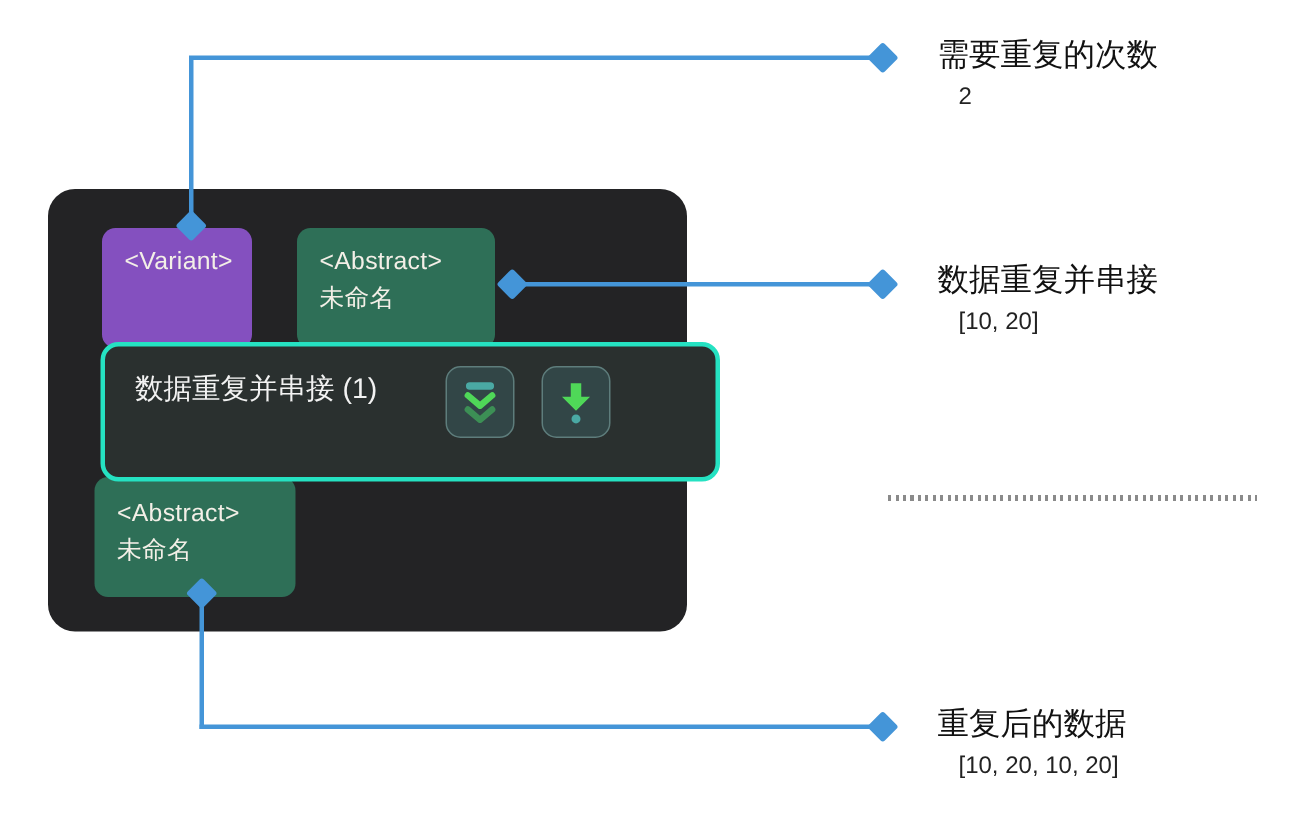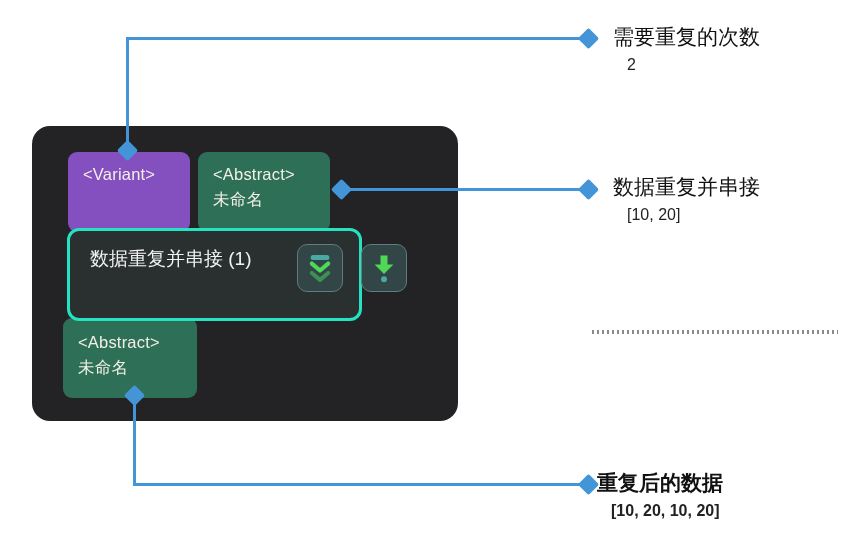--- a/index.html
+++ b/index.html
@@ -13,26 +13,26 @@
     position:absolute; left:32px; top:126px; width:426px; height:295px;
     background:var(--container_bg,#232325); border-radius:18px; z-index:0;
   }
   
   .badge {
     position:absolute; border-radius:9px; box-sizing:border-box;
     color:var(--badge_text,#f3efe7); font-size:16.5px; line-height:25px;
     padding:10px 0 0 15px; z-index:1; letter-spacing:0.2px;
   }
   .badge span { display:block; white-space:nowrap; }
-  .badge-purple { left:68px; top:152px; width:122px; height:80px; background:var(--variant_purple,#8450bf); }
+  .badge-purple { left:68px; top:152px; width:100px; height:80px; background:var(--variant_purple,#8450bf); }
   .badge-green-top { left:198px; top:152px; width:132px; height:80px; background:var(--abstract_green,#2e6f57); }
   .badge-green-bottom { left:63px; top:318px; width:134px; height:80px; background:var(--abstract_green,#2e6f57); padding-top:12px; }
   
   .node-body {
-    position:absolute; left:67px; top:228px; width:295px; height:93px;
+    position:absolute; left:67px; top:228px; width:413px; height:93px;
     box-sizing:border-box; background:var(--node_bg,#2a302f);
     border:3px solid var(--node_border,#25e2c2); border-radius:12px; z-index:3;
   }
   .node-title {
     position:absolute; left:20px; top:15px; font-size:19px;
     color:var(--node_title_text,#f2f2f2); white-space:nowrap;
   }
   .icon-btn {
     position:absolute; width:46px; height:48px; box-sizing:border-box;
     background:var(--icon_button_bg,#324647);
@@ -47,26 +47,26 @@
   .diamond {
     position:absolute; width:15px; height:15px; border-radius:2px;
     background:var(--connector_blue,#4495d8); transform:rotate(45deg); z-index:7;
   }
   
   .dotted {
     position:absolute; left:592px; top:330px; width:246px; height:4px; z-index:2;
     background-image:repeating-linear-gradient(90deg, var(--dotted_line,#8a8a8a) 0 2px, transparent 2px 5px);
   }
   
-  .ann { position:absolute; z-index:8; }
+  .ann { position:absolute; z-index:8;margin-left:12px; }
   .ann .t { font-size:21px; line-height:22px; color:var(--annotation_title,#111); white-space:nowrap; }
   .ann .v { font-size:16px; line-height:17px; color:var(--annotation_value,#222); margin:8px 0 0 14px; white-space:nowrap; }
   .ann-1 { left:613px; top:26px; }
   .ann-2 { left:613px; top:176px; }
-  .ann-3 { left:597px; top:472px;font-weight:bold; }
+  .ann-3 { left:613px; top:472px; }
 </style>
 </head>
 <body>
 
 <div class="canvas">
 
   <div class="container"></div>
 
   <div class="badge badge-purple">
     <span>&lt;Variant&gt;</span>

